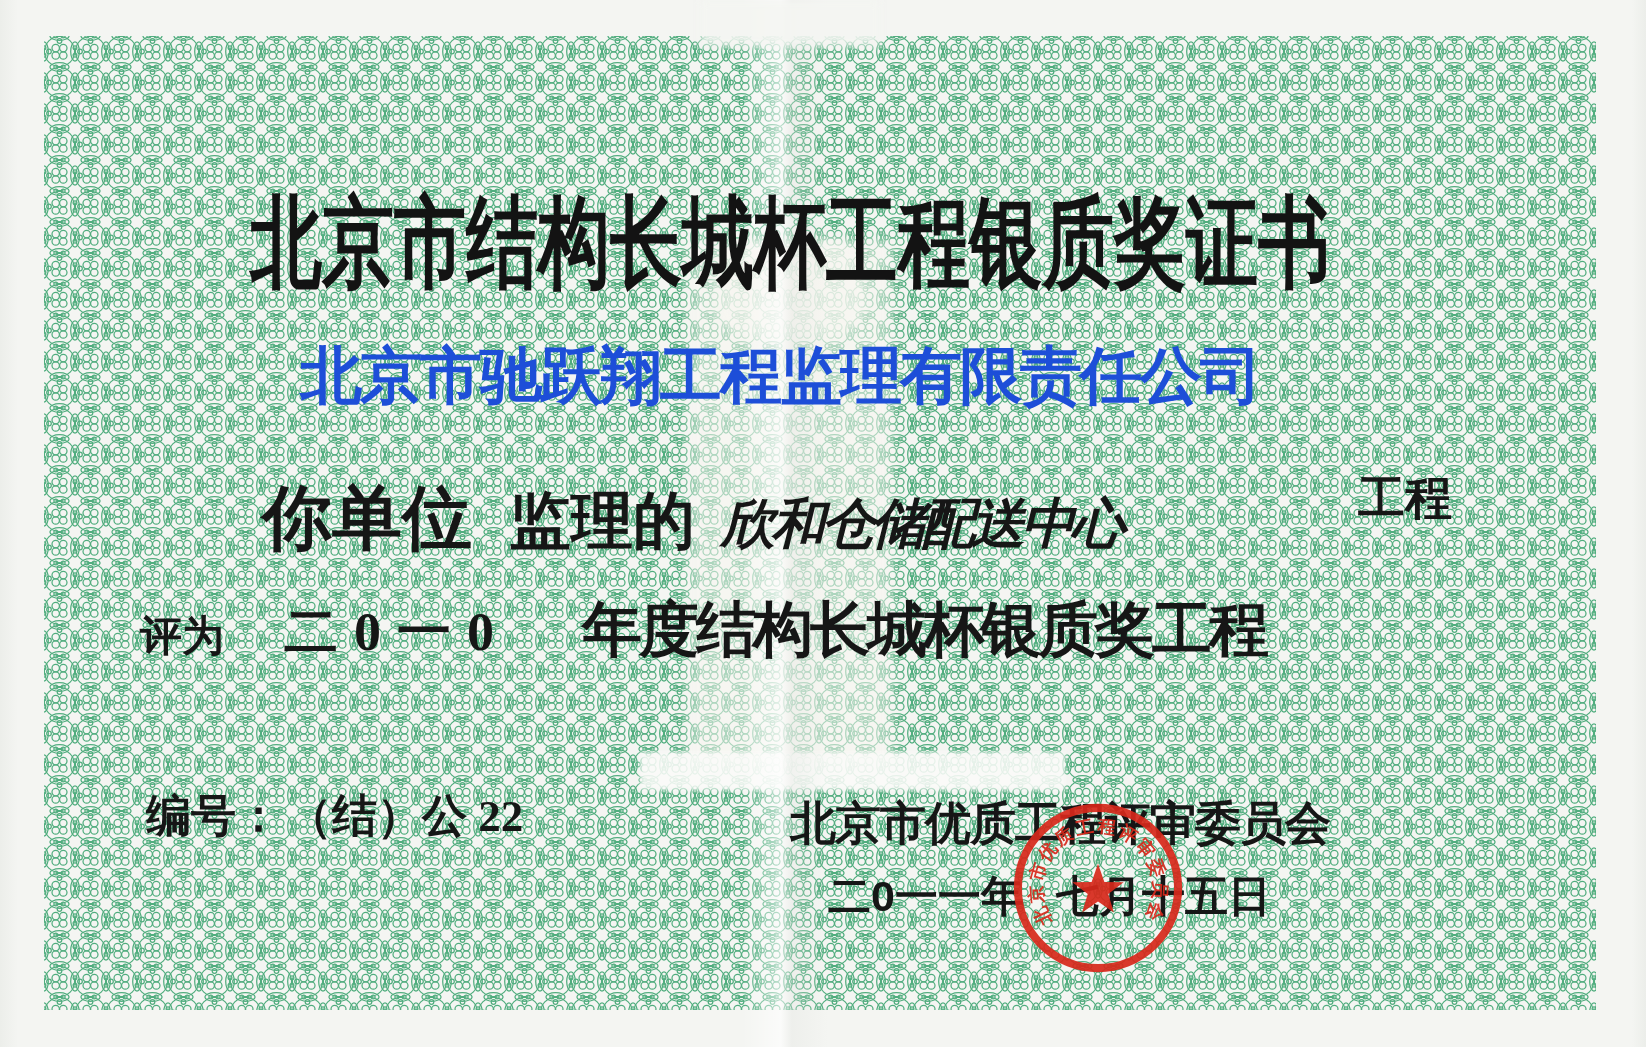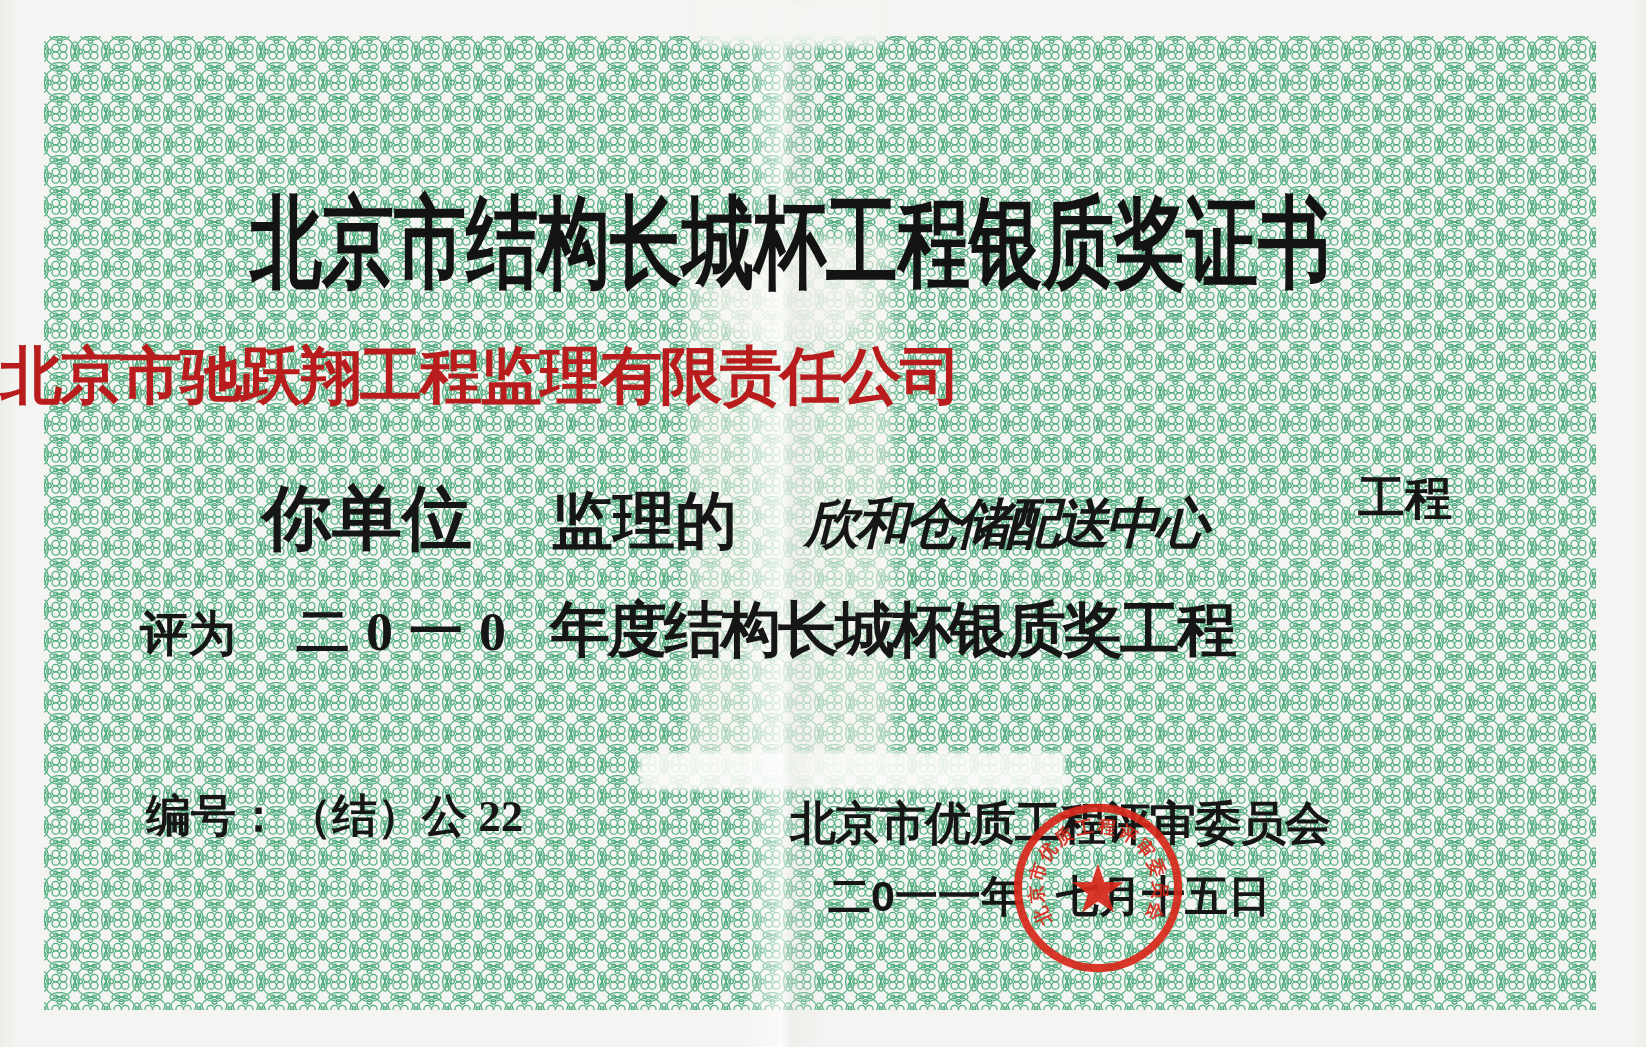--- a/index.html
+++ b/index.html
@@ -25,32 +25,32 @@
     background:linear-gradient(90deg, rgba(255,255,255,0) 0%, rgba(255,255,255,.62) 45%, rgba(226,228,224,.35) 58%, rgba(255,255,255,0) 100%);}
   .crease-top{position:absolute;left:700px;top:0;width:180px;height:46px;
     background:rgba(244,245,242,.9);filter:blur(4px);}
 
   .cert-title{
     position:absolute;left:0;top:110px;width:1580px;text-align:center;
     font-size:100px;font-weight:800;letter-spacing:0;white-space:nowrap;
     transform:scaleX(.72);transform-origin:50% 50%;color:#131313;
   }
   .company{
-    position:absolute;left:0;top:334px;width:1560px;
-    font-size:62px;font-weight:700;letter-spacing:-2px;white-space:nowrap;color:#b91c1c;
+    position:absolute;left:0;top:334px;width:1560px;text-align:center;
+    font-size:62px;font-weight:700;letter-spacing:-2px;white-space:nowrap;color:#1d4ed8;
   }
-  .line3{position:absolute;left:262px;top:472px;display:flex;align-items:baseline;white-space:nowrap;gap:42px;}
+  .line3{position:absolute;left:262px;top:472px;display:flex;align-items:baseline;white-space:nowrap;}
   .unit-label{font-size:70px;font-weight:800;}
   .role-label{font-size:62px;font-weight:600;margin-left:10px;padding-left:27px;}
   .project-name{font-size:54px;font-weight:700;letter-spacing:-4px;margin-left:26px;font-style:italic;}
   .project-suffix{position:absolute;left:1358px;top:467px;font-size:47px;font-weight:800;white-space:nowrap;}
   .line4{position:absolute;left:140px;top:590px;display:flex;align-items:baseline;white-space:nowrap;}
-  .rated-label{font-size:48px;font-weight:800;}
+  .rated-label{font-size:42px;font-weight:800;}
   .award-year{font-size:54px;font-weight:600;letter-spacing:16px;margin-left:60px;font-family:"Liberation Serif",serif;}
-  .award-text{font-size:60px;font-weight:800;letter-spacing:-3px;margin-left:28px;}
+  .award-text{font-size:60px;font-weight:800;letter-spacing:-3px;margin-left:72px;}
   .serial{position:absolute;left:146px;top:786px;display:flex;align-items:baseline;white-space:nowrap;}
   .serial-label{font-size:45px;font-weight:800;}
   .serial-value{font-size:45px;font-weight:800;margin-left:6px;font-family:"Liberation Serif",serif;}
   .issuer{position:absolute;left:790px;top:793px;font-size:46px;font-weight:800;letter-spacing:-1px;white-space:nowrap;}
   .issue-date{position:absolute;left:828px;top:868px;font-size:43px;font-weight:600;white-space:nowrap;}
   .issue-date .gap{display:inline-block;width:32px;}
   .seal{position:absolute;left:1008px;top:798px;width:180px;height:180px;opacity:.92;}
 </style>
 </head>
 <body>

